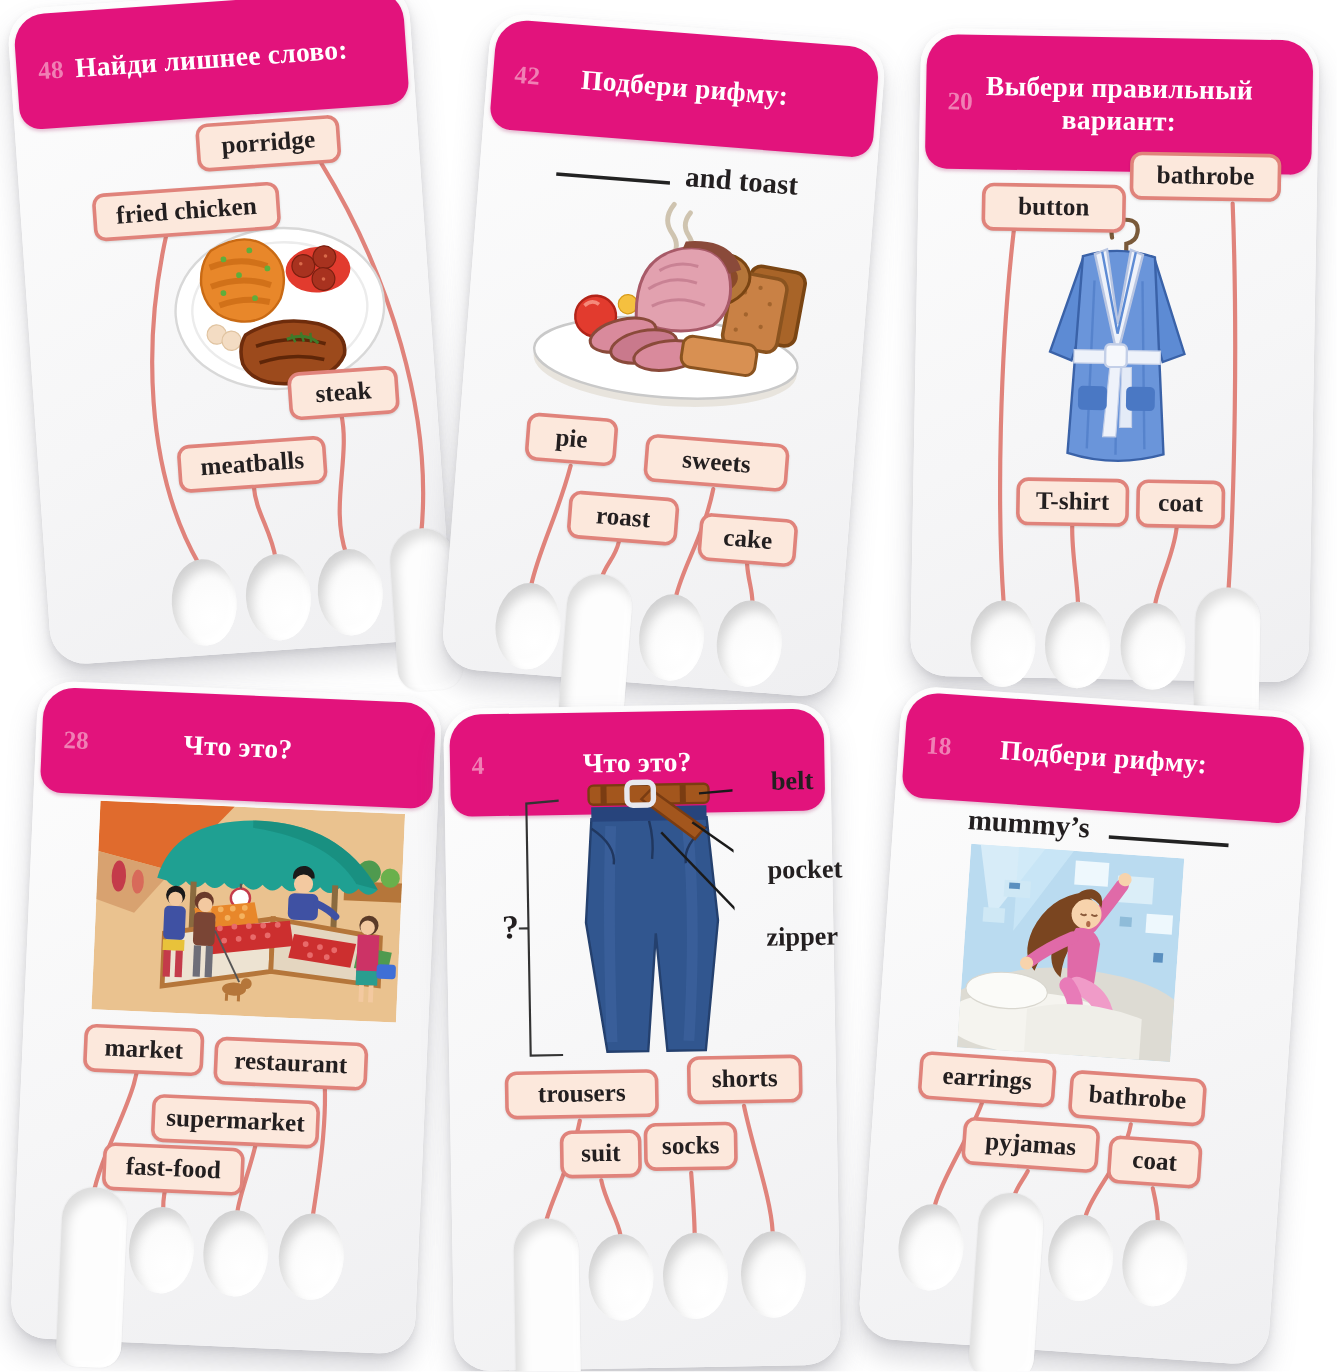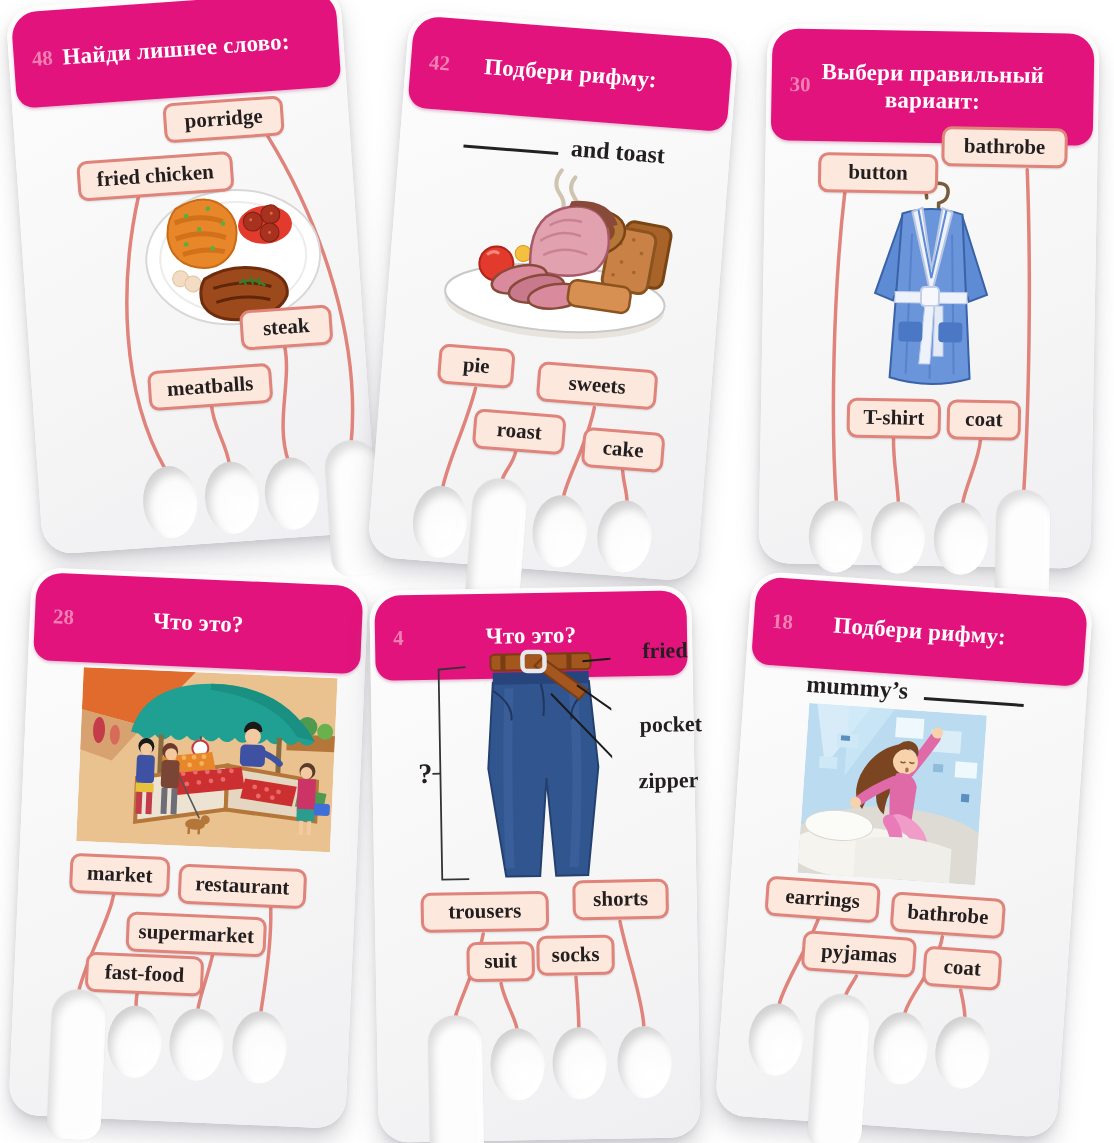--- a/index.html
+++ b/index.html
@@ -169,21 +169,21 @@
   </div>
 
   <div class="card" style="left:763px;top:26px;width:332px;height:540px;transform:rotate(1deg);">
     <svg class="lines" width="332" height="540">
       <path d="M 80 168 C 70 270, 70 400, 77 478"></path>
       <path d="M 133 413 C 133 436, 138 458, 139 478"></path>
       <path d="M 220 413 C 218 436, 206 458, 203 478"></path>
       <path d="M 262 142 C 268 250, 268 380, 264 468"></path>
     </svg>
     <div class="hdr" style="height:112px;">
-      <span class="num">30</span>
+      <span class="num">20</span>
       <span class="ttl" style="max-width:240px;">Выбери правильный вариант:</span>
     </div>
     <svg class="ill" style="left:92px;top:148px;" width="152" height="238" viewBox="0 0 152 238">
       <path d="M70,24 q-3,-15 11,-15 q12,0 10,11 q-1,7 -9,9 l0,9" stroke="#7a5a3a" stroke-width="3.5" fill="none" stroke-linecap="round"></path>
       <path d="M46,42 L20,120 L38,127 L58,62 Z" fill="#5d8bd4" stroke="#3a62a8" stroke-width="2"></path>
       <path d="M106,42 L132,120 L114,127 L94,62 Z" fill="#5d8bd4" stroke="#3a62a8" stroke-width="2"></path>
       <path d="M46,40 Q76,30 106,40 L116,204 Q76,216 36,204 Z" fill="#6a95da" stroke="#3a62a8" stroke-width="2"></path>
       <g stroke="#4a78c4" stroke-width="2" opacity=".6">
         <path d="M56,60 L52,200"></path>
           <path d="M96,60 L100,200"></path>
@@ -340,21 +340,21 @@
             <rect x="156" y="8" width="5" height="16"></rect>
           </g>
       </g>
       <g stroke="#1a1a1a" stroke-width="2">
         <line x1="172" y1="16" x2="228" y2="12"></line>
         <line x1="166" y1="40" x2="224" y2="82"></line>
         <line x1="140" y1="48" x2="222" y2="136"></line>
       </g>
     </svg>
     <div class="qmark" style="left:46px;top:168px;">?</div>
-    <div class="callout" style="left:272px;top:52px;">fried</div>
+    <div class="callout" style="left:272px;top:52px;">belt</div>
     <div class="callout" style="left:268px;top:126px;">pocket</div>
     <div class="callout" style="left:266px;top:182px;">zipper</div>
     <div class="opt" style="left:46px;top:303px;width:128px;">trousers</div>
     <div class="opt" style="left:198px;top:293px;width:96px;">shorts</div>
     <div class="opt" style="left:91px;top:353px;width:68px;">suit</div>
     <div class="opt" style="left:161px;top:348px;width:78px;">socks</div>
     <div class="slot" style="left:51px;top:426px;height:160px;"></div>
     <div class="hole" style="left:113px;top:440px;"></div>
     <div class="hole" style="left:175px;top:440px;"></div>
     <div class="hole" style="left:240px;top:440px;"></div>

